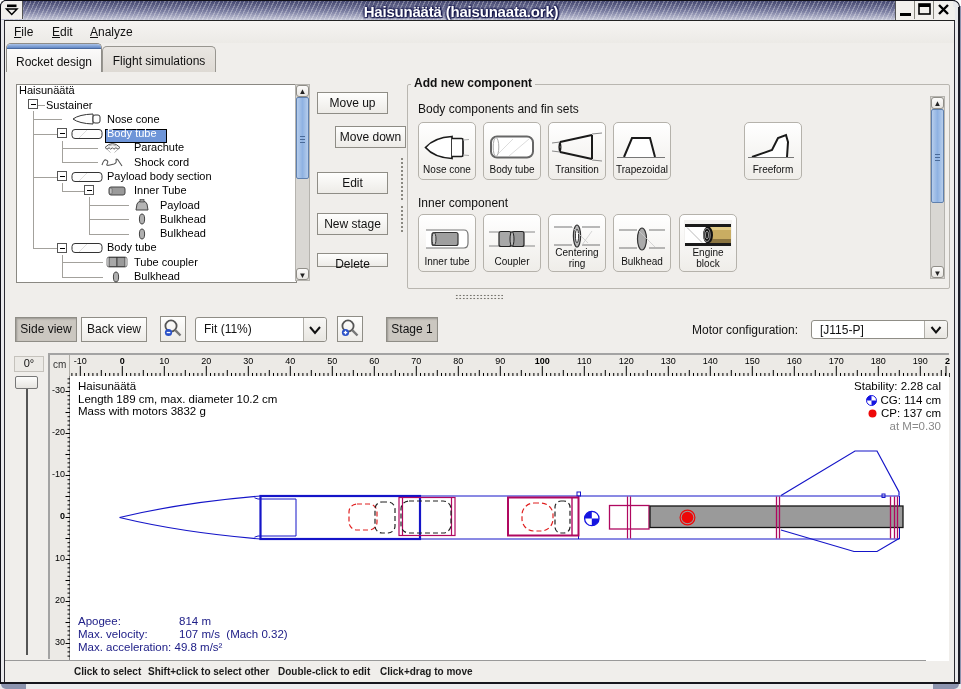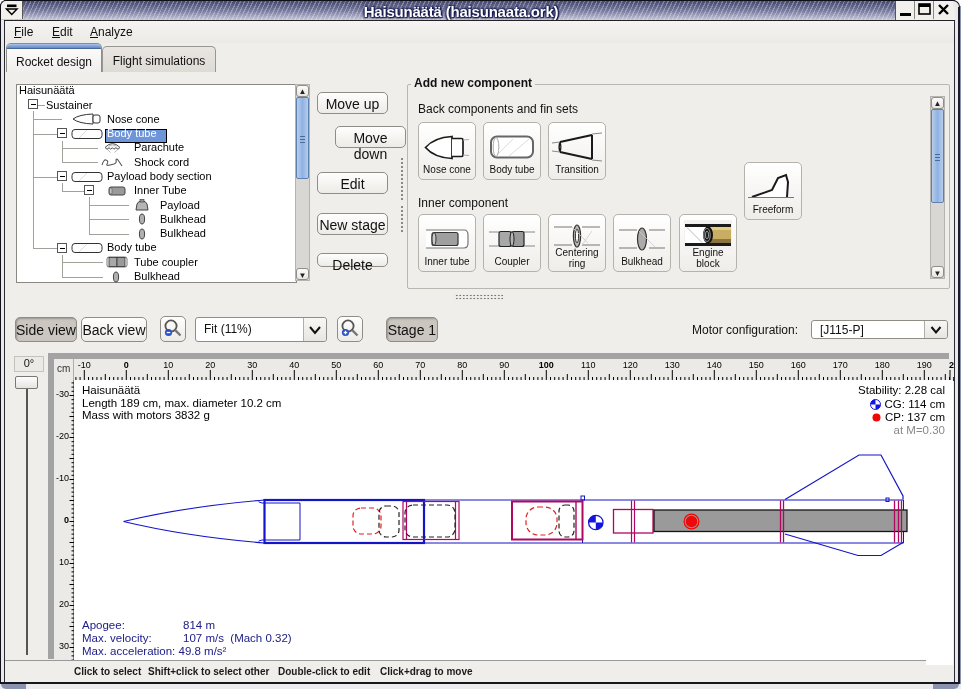--- a/index.html
+++ b/index.html
@@ -37,42 +37,42 @@
 .exp:after{content:"";position:absolute;left:1.5px;top:3.5px;width:5px;height:1px;background:#000;}
 #sel{position:absolute;background:#6e95d8;border:1px solid #000;color:#fff;}
 
 .sbv{position:absolute;background:#d9d7d3;border:1px solid #b5b3ae;box-sizing:border-box;}
 .sbtn{position:absolute;left:0px;width:100%;height:12px;background:linear-gradient(#fcfbfa,#e8e6e2);border:1px solid #908e88;border-radius:3px;box-sizing:border-box;color:#222;}
 .sthumb{position:absolute;left:0px;width:100%;background:linear-gradient(90deg,#b6cdec,#8fb2e2 50%,#b6cdec);border:1px solid #5f80ae;border-radius:2px;box-sizing:border-box;}
 .grip{position:absolute;left:3px;right:3px;height:1px;background:#4a6a98;}
 .chev{font-size:8px;position:absolute;width:100%;text-align:center;top:1px;}
 
 .btn{position:absolute;background:linear-gradient(#fefefd,#edebe7);border:1px solid #8f8d86;
-  border-radius:5px;box-sizing:border-box;font-size:14px;color:#111;text-align:center;}
+  border-radius:0;box-sizing:border-box;font-size:12px;color:#111;text-align:center;}
 .btn.pressed{background:#cbc7c0;box-shadow:inset 1px 1px 2px rgba(0,0,0,.25);}
 
 #fs{left:407px;top:84px;width:541px;height:203px;border:1px solid #b9b6b0;border-radius:2px;}
 #fslbl{left:411px;top:76px;padding:0 3px;background:#f0eeeb;font-size:12px;font-weight:bold;color:#111;}
 .seclbl{position:absolute;font-size:12px;color:#111;}
 .cbtn{position:absolute;width:58px;height:58px;background:linear-gradient(#ffffff,#efede9);
   border:1px solid #b5b2ab;border-radius:5px;box-sizing:border-box;}
 .cbtn .lb{position:absolute;left:0;right:0;bottom:3px;text-align:center;font-size:10px;color:#111;line-height:11px;}
 .cbtn svg{position:absolute;left:50%;transform:translateX(-50%);top:6px;}
 
 #divdots{left:455px;top:294px;width:48px;height:6px;
   background-image:radial-gradient(circle,#77756f 0.9px,transparent 1.1px);background-size:3.5px 3px;}
 
 .tfont{font-size:12px;color:#111;}
 
 .combo{position:absolute;background:#fff;border:1px solid #8f8d86;border-radius:3px;box-sizing:border-box;}
 .combo .arr{position:absolute;right:0;top:0;bottom:0;width:22px;background:linear-gradient(#f8f7f5,#e8e6e1);border-left:1px solid #b0aea8;border-radius:0 3px 3px 0;}
 .combo .txt{position:absolute;left:8px;top:4px;font-size:12px;color:#111;}
 svg{display:block;}
 
-#vsp{left:48px;top:353px;width:901px;height:306px;border:6px solid #a3a3a3;box-sizing:border-box;background:#a3a3a3;}
+#vsp{left:48px;top:353px;width:901px;height:306px;border:2px solid #a3a3a3;box-sizing:border-box;background:#a3a3a3;}
 #corner{position:absolute;left:0;top:0;width:20px;height:22px;background:#eceae6;border-right:1px solid #b0aea8;border-bottom:1px solid #b0aea8;box-sizing:border-box;}
 #hrul{position:absolute;left:20px;top:0;width:879px;height:22px;background:#eceae6;border-bottom:1px solid #888;box-sizing:border-box;}
 #vrul{position:absolute;left:0;top:21px;width:20px;height:285px;background:#eceae6;border-right:1px solid #888;box-sizing:border-box;}
 #cv{position:absolute;left:20px;top:21px;width:879px;height:285px;background:#fff;}
 .cvt{position:absolute;font-size:11.5px;color:#000;white-space:nowrap;}
 .navy{color:#202088;}
 
 #status{left:0;top:660px;width:926px;height:23px;background:#f0eeeb;border-top:1px solid #999;font-size:10px;font-weight:bold;color:#1a1a1a;}
 #status span{position:absolute;top:5px;}
 </style>
@@ -224,21 +224,21 @@
   </div>
 
   <div class="btn" style="left:317px;top:92px;width:71px;height:22px;padding-top:3px;">Move up</div>
   <div class="btn" style="left:335px;top:126px;width:71px;height:22px;padding-top:3px;">Move down</div>
   <div class="btn" style="left:317px;top:172px;width:71px;height:22px;padding-top:3px;">Edit</div>
   <div class="btn" style="left:317px;top:213px;width:71px;height:22px;padding-top:3px;">New stage</div>
   <div class="btn" style="left:317px;top:253px;width:71px;height:14px;padding-top:3px;">Delete</div>
 
   <div class="ab" id="fs"></div>
   <div class="ab" id="fslbl">Add new component</div>
-  <div class="seclbl" style="left:418px;top:102px;">Back components and fin sets</div>
+  <div class="seclbl" style="left:418px;top:102px;">Body components and fin sets</div>
   <div class="seclbl" style="left:418px;top:196px;">Inner component</div>
   <div class="cbtn" style="left:418px;top:122px;">
       <svg style="top:7px" width="50" height="34" viewBox="0 0 50 34">
         <path d="M3.5 17.5 Q12 7.5 30 6.5 L30 28.5 Q12 27.5 3.5 17.5 Z" fill="#fff" stroke="#1a1a1a" stroke-width="1.7"></path>
         <path d="M30 8.5 L39.5 8.5 Q41 8.5 41 10 L41 25 Q41 26.5 39.5 26.5 L30 26.5" fill="#fff" stroke="#1a1a1a" stroke-width="1.7"></path>
         <path d="M41 10 L47 9.5 M41 25 L47 25.5" stroke="#aaa" stroke-width="1"></path>
       </svg>
       <div class="lb" style="bottom:4px">Nose cone</div>
     </div>
     <div class="cbtn" style="left:483px;top:122px;">
@@ -253,21 +253,28 @@
       <svg style="top:7px" width="50" height="34" viewBox="0 0 50 34">
         <path d="M8 12 Q22 9 40 5" fill="none" stroke="#1a1a1a" stroke-width="2"></path>
         <path d="M8 22 Q22 25 40 29" fill="none" stroke="#1a1a1a" stroke-width="2"></path>
         <path d="M8 12 Q6.2 17 8 22" fill="none" stroke="#1a1a1a" stroke-width="1.4"></path>
         <path d="M8 12 Q9.8 17 8 22" fill="none" stroke="#1a1a1a" stroke-width="1.2"></path>
         <line x1="40" y1="5" x2="40" y2="29" stroke="#1a1a1a" stroke-width="2"></line>
         <path d="M0 13 L8 12 M0 21 L8 22 M40 4 L50 3 M40 30 L50 31" stroke="#888" stroke-width="1" fill="none"></path>
       </svg>
       <div class="lb" style="bottom:4px">Transition</div>
     </div>
-    <div class="cbtn" style="left:744px;top:122px;margin-top:40px;">
+    <div class="cbtn" style="left:613px;top:122px;">
+      <svg style="top:7px" width="50" height="34" viewBox="0 0 50 34">
+        <path d="M7 27 L15 8 L33 8 L38 27" fill="#fff" stroke="#1a1a1a" stroke-width="2"></path>
+        <path d="M0 27.5 L48 27.5" stroke="#777" stroke-width="1.2"></path>
+      </svg>
+      <div class="lb" style="bottom:4px">Trapezoidal</div>
+    </div>
+    <div class="cbtn" style="left:744px;top:122px;">
       <svg style="top:7px" width="50" height="34" viewBox="0 0 50 34">
         <path d="M4 27 L24 20 L30 8 L38 5 L40 12 L39 27" fill="#fff" stroke="#1a1a1a" stroke-width="2"></path>
         <path d="M0 27.5 L46 27.5" stroke="#777" stroke-width="1.2"></path>
       </svg>
       <div class="lb" style="bottom:4px">Freeform</div>
     </div>
   <div class="cbtn" style="left:418px;top:214px;">
       <svg style="top:7px" width="50" height="34" viewBox="0 0 50 34">
         <path d="M4 8 L42 8 Q46 8 46 13 L46 21 Q46 26 42 26 L4 26" fill="#fff" stroke="#777" stroke-width="1.2"></path>
         <rect x="10" y="10.5" width="26" height="13" rx="2" fill="#9f9f9f" stroke="#333" stroke-width="1.2"></rect>

